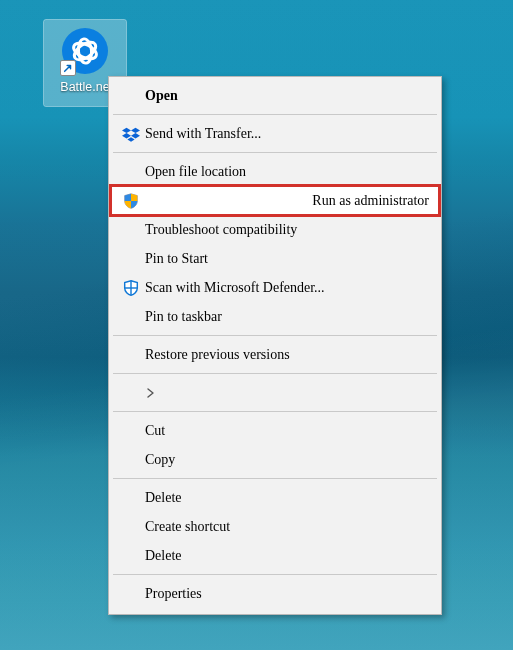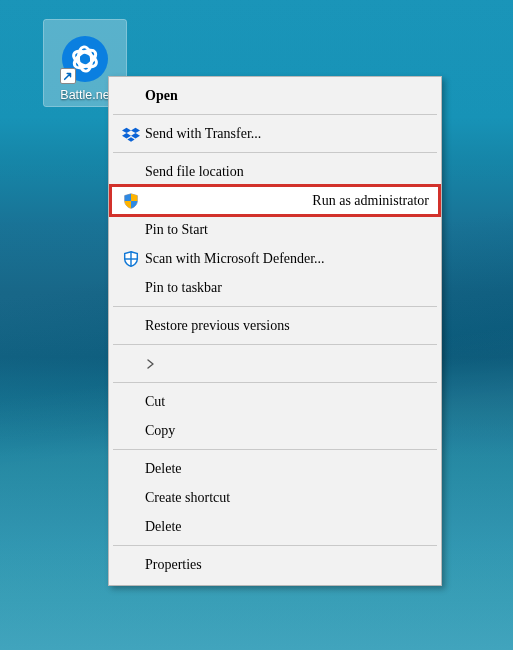--- a/index.html
+++ b/index.html
@@ -30,21 +30,21 @@
   
   .desktop-icon {
     position: absolute;
     top: 20px; left: 44px;
     width: 82px; height: 86px;
     display: flex; flex-direction: column; align-items: center;
     justify-content: flex-start;
     border-radius: 2px;
     background: rgba(255,255,255,0.28);
     outline: 1px solid rgba(255,255,255,0.45);
-    padding-top: 16px;
+    padding-top: 8px;
     cursor: default;
   }
   .desktop-icon .icon-img {
     width: 46px; height: 46px;
     border-radius: 50%;
     background: #0a7fe0;
     display: flex; align-items: center; justify-content: center;
     position: relative;
   }
   .desktop-icon .shortcut-overlay {
@@ -155,36 +155,40 @@
         </g>
       </svg>
     </span>
     <span class="text">Send with Transfer...</span>
   </div>
 
   <div class="sep"></div>
 
   <div class="item">
     <span class="icon-slot"></span>
-    <span class="text">Send file location</span>
+    <span class="text">Open file location</span>
   </div>
 
   <div class="item highlighted">
     <span class="icon-slot">
       <svg viewBox="0 0 20 20" width="18" height="18">
         <path d="M10 2 L17 4 V10 C17 14 13.5 17.5 10 18 C6.5 17.5 3 14 3 10 V4 Z" fill="#fff" stroke="#556" stroke-width="0.6"></path>
         <path d="M10 2 L17 4 V10 H10 Z" fill="#ffb400"></path>
         <path d="M10 2 L3 4 V10 H10 Z" fill="#2f89e3"></path>
         <path d="M3 10 H10 V18 C6.5 17.5 3 14 3 10 Z" fill="#ffb400"></path>
         <path d="M17 10 H10 V18 C13.5 17.5 17 14 17 10 Z" fill="#2f89e3"></path>
       </svg>
     </span>
     <span class="text">Run as administrator</span>
   </div>
 
+  <div class="item">
+    <span class="icon-slot"></span>
+    <span class="text">Troubleshoot compatibility</span>
+  </div>
 
   <div class="item">
     <span class="icon-slot"></span>
     <span class="text">Pin to Start</span>
   </div>
 
   <div class="item">
     <span class="icon-slot">
       <svg viewBox="0 0 20 20" width="18" height="18">
         <path d="M10 2 L17 4 V10 C17 14 13.5 17.5 10 18 C6.5 17.5 3 14 3 10 V4 Z" fill="#ffffff" stroke="#1178d6" stroke-width="1.6"></path>

